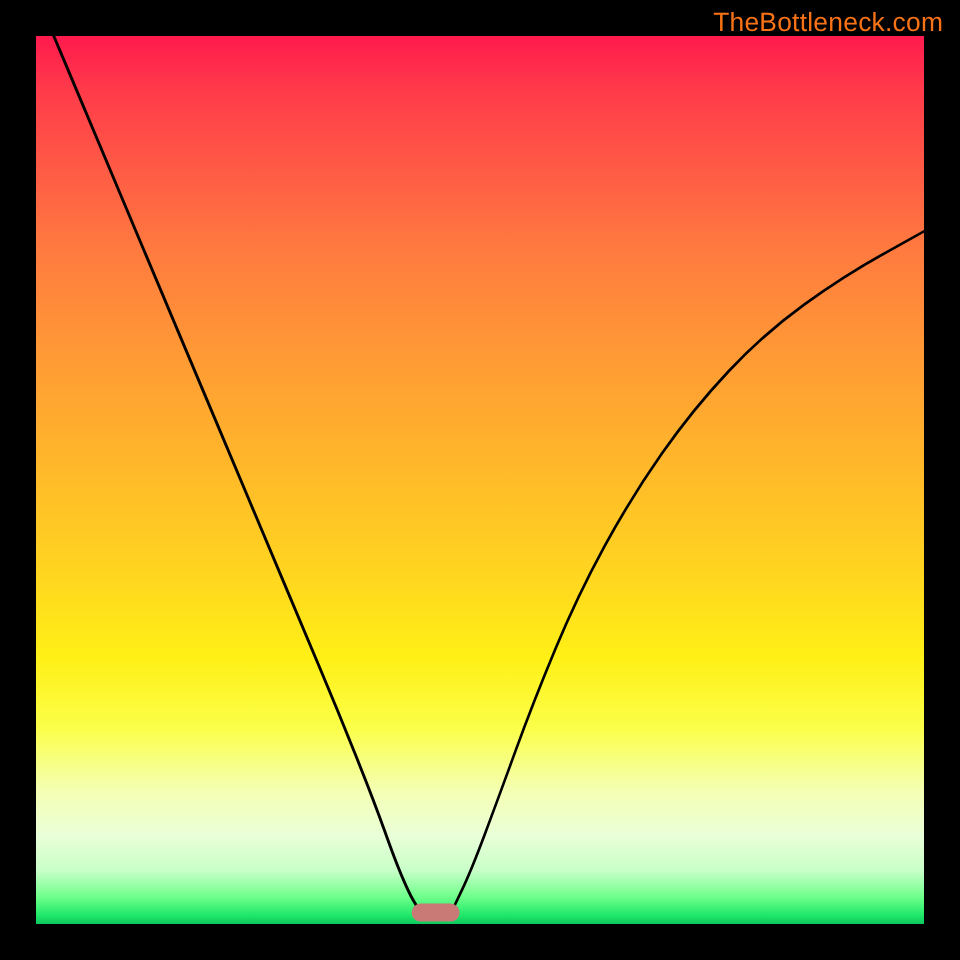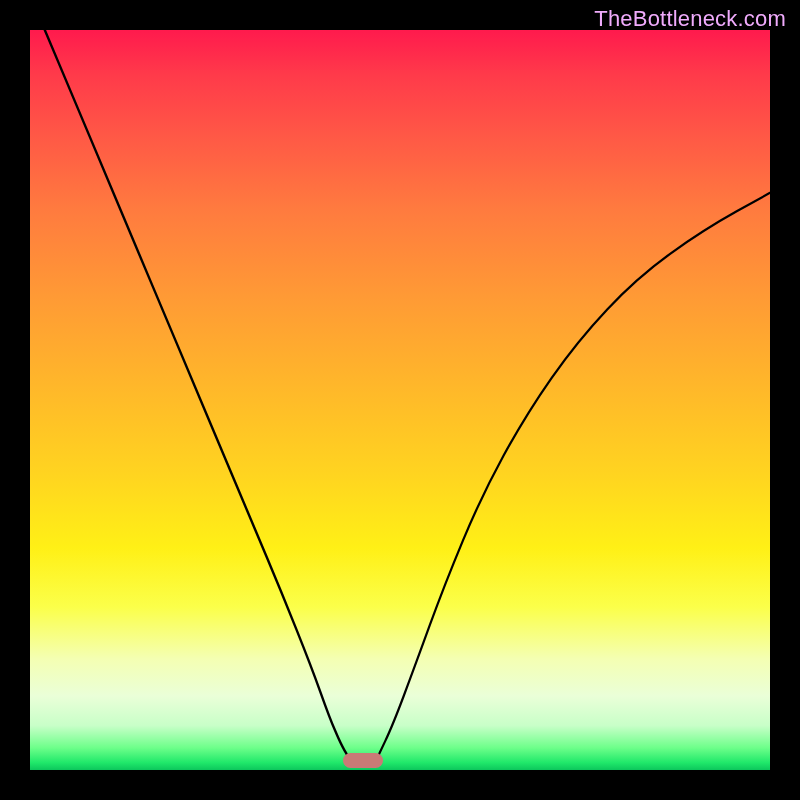--- a/index.html
+++ b/index.html
@@ -14,21 +14,21 @@
   .frame {
     position: relative;
     width: 800px;
     height: 800px;
     background: #000;
   }
   .watermark {
     position: absolute;
     top: 6px;
     right: 14px;
-    color: #f0abfc;
+    color: #f97316;
     font-size: 22px;
     font-weight: 400;
     letter-spacing: 0.2px;
     user-select: none;
   }
   .plot-area {
     position: absolute;
     left: 30px;
     top: 30px;
     width: 740px;

